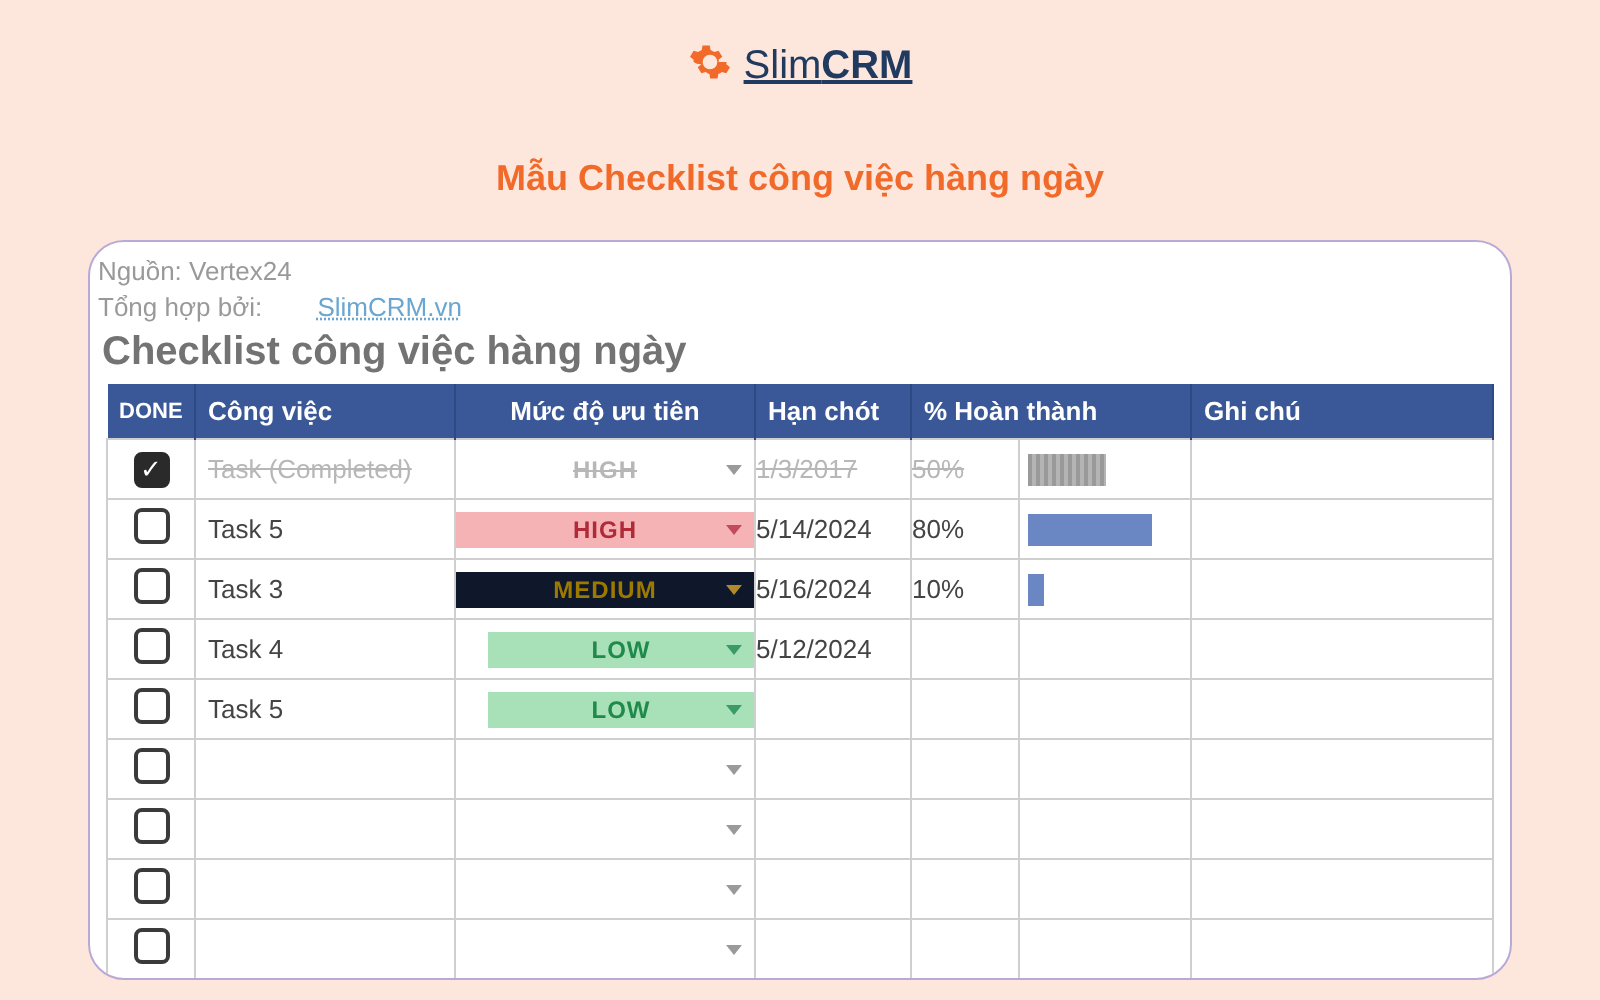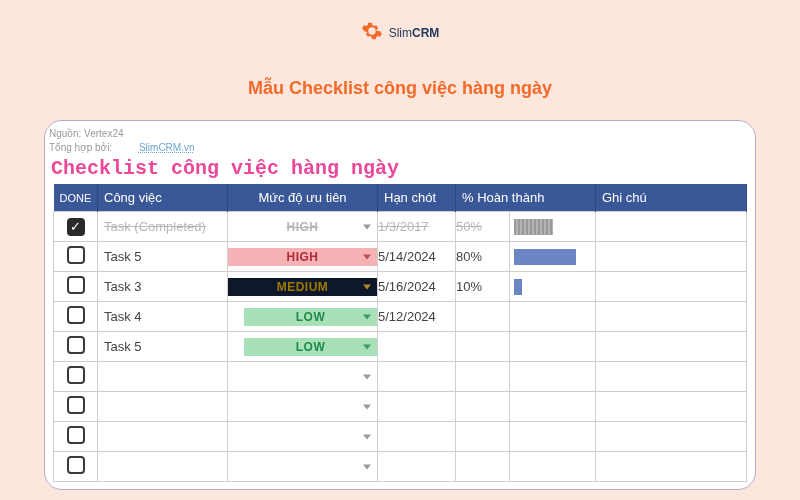--- a/index.html
+++ b/index.html
@@ -9,59 +9,58 @@
     font-family: Arial, Helvetica, sans-serif;
     position: relative;
     overflow: hidden;
   }
   .logo {
     display: flex; align-items: center; justify-content: center;
     gap: 6px;
     padding-top: 20px;
   }
   .gear-icon { width: 22px; height: 22px; }
-  .logo-text { font-size: 12px; font-weight: 400; color: #213a60; }
+  .logo-text { font-size: 20px; font-weight: 400; color: #213a60; text-decoration: underline; }
   .logo-text .bold { font-weight: 800; }
   .title {
     text-align: center;
     color: #f26a2a;
     font-size: 18px;
     font-weight: 700;
     margin-top: 32px;
   }
   .sheet-frame {
     position: absolute;
     left: 44px; right: 44px; top: 120px;
     border: 1px solid #b9a9d6;
     border-radius: 18px;
     background: #fff;
     padding: 6px 8px 0 8px;
     height: 370px;
     overflow: hidden;
   }
-  .meta { font-size: 10px; color: #999; line-height: 1.4; margin-left: -4px; margin-bottom: 2px; }
+  .meta { font-size: 13px; color: #999; line-height: 1.4; margin-left: -4px; margin-bottom: 2px; }
   .meta .compiled-by { color: #999; }
   .meta a { color: #6aa6cf; text-decoration: underline dotted; margin-left: 24px; }
   .sheet-title {
-    color: #ec4899;
+    color: #737373;
     font-size: 20px;
     font-weight: 700;
     margin: 2px 0 4px -2px;
-    font-family: Liberation Mono, monospace;
   }
   table {
     width: 100%;
     border-collapse: collapse;
     table-layout: fixed;
     font-size: 13px;
   }
   thead th {
     background: #3a5898;
     color: #fff;
-    font-weight: 400;
+    font-weight: 700;
     padding: 6px 6px;
     text-align: left;
     border-right: 1px solid #2d4a85;
   }
   thead th:first-child { text-align: center; font-size: 11px; }
   col.c-done { width: 44px; }
   col.c-task { width: 130px; }
   col.c-prio { width: 150px; }
   col.c-due  { width: 78px; }
   col.c-pct  { width: 54px; }

